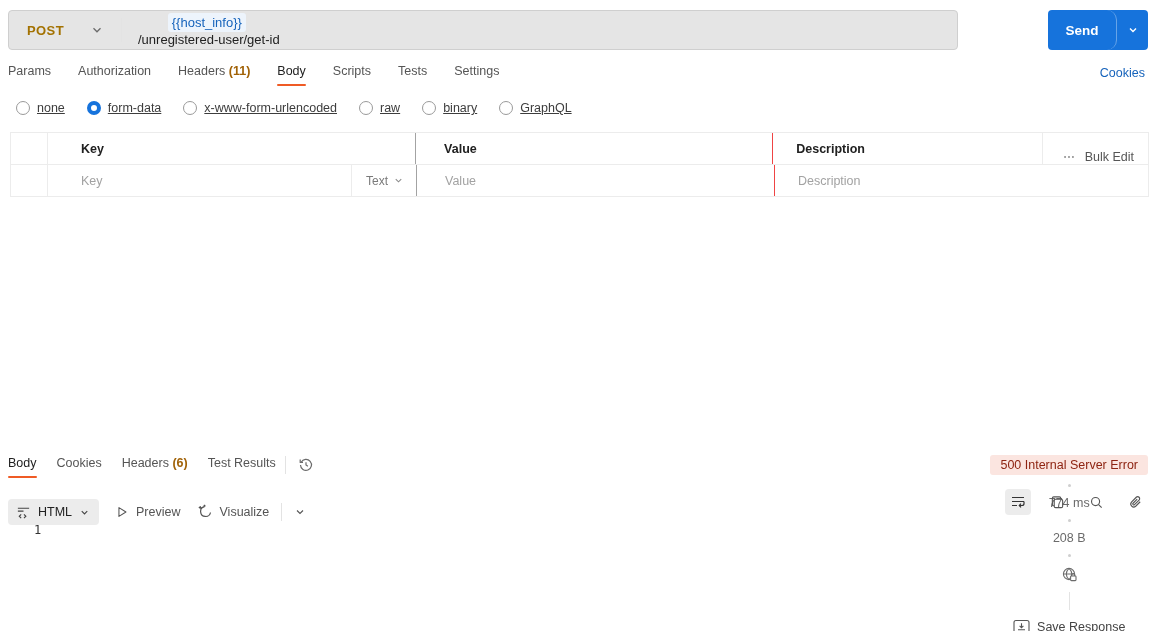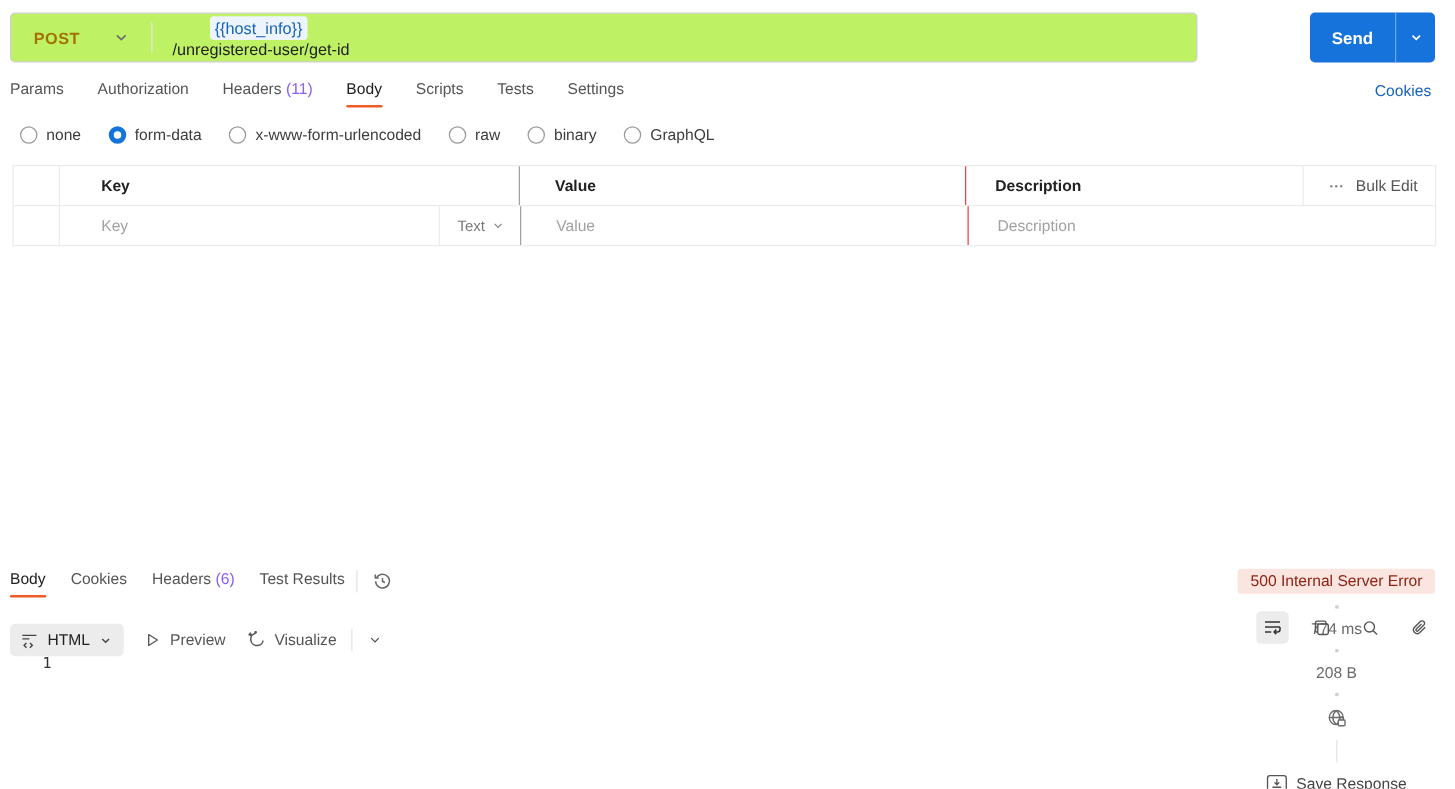--- a/index.html
+++ b/index.html
@@ -1,59 +1,59 @@
 <!DOCTYPE html>
 <html><head>
 <meta charset="utf-8">
 <style>
   * { margin:0; padding:0; box-sizing:border-box; }
   html,body { width:1164px; height:631px; background:#fff; font-family:"Liberation Sans",sans-serif; overflow:hidden; }
   body { position:relative; color:#212121; }
   svg { display:block; }
 
   
-  .req-bar { position:absolute; top:10px; left:8px; width:950px; height:40px; border:1px solid #cfcfcf; border-radius:4px; display:flex; align-items:center; background:#bef264; }
+  .req-bar { position:absolute; top:10px; left:8px; width:950px; height:40px; border:1px solid #cfcfcf; border-radius:4px; display:flex; align-items:center; background:#e5e5e5; }
   .method { margin-left:18px; font-size:13px; font-weight:700; letter-spacing:.4px; color:#a37202; cursor:pointer; }
   .method-chevron { margin-left:26px; cursor:pointer; }
   .req-divider { width:1px; height:24px; background:#e3e3e3; margin-left:17px; }
   .url-area { display:flex; align-items:center; margin-left:16px; font-size:13px; cursor:text;flex-direction:column; }
   .env-var { background:#edf4fc; color:#1663bb; border-radius:3px; padding:2px 4px; margin-right:4px; }
   .url-path { color:#212121; }
 
   .send-btn { position:absolute; top:10px; left:1048px; width:100px; height:40px; background:#1673dc; border-radius:4px; display:flex; color:#fff; overflow:hidden; cursor:pointer; }
-  .send-main { flex:1; display:flex; align-items:center; justify-content:center; font-size:13.5px; font-weight:700; border-right:1px solid rgba(255,255,255,.35); }
+  .send-main { flex:1; display:flex; align-items:center; justify-content:center; font-size:13.5px; font-weight:700; border-right:1px solid rgba(255,255,255,.35);border-radius:10px; }
   .send-caret { width:31px; display:flex; align-items:center; justify-content:center; }
 
   
   .tabs { position:absolute; display:flex; align-items:center; font-size:12.5px; color:#555; }
   .req-tabs { top:64px; left:8px; gap:27px; }
   .tab { padding-bottom:8px; position:relative; cursor:pointer; white-space:nowrap; }
-  .tab .cnt { color:#8b5cf6; }
+  .tab .cnt { color:#a16207;font-weight:bold; }
   .tab.active { color:#212121; }
   .tab.active::after { content:""; position:absolute; left:0; right:0; bottom:0; height:2px; background:#ef5b25; border-radius:1px; }
   .cookies-link { position:absolute; top:66px; right:19px; font-size:12.5px; color:#1663bb; cursor:pointer; }
 
   
   .radios { position:absolute; top:101px; left:16px; display:flex; align-items:center; gap:22px; font-size:12.5px; color:#3d3d3d; }
-  .radio-opt { display:flex; align-items:center; gap:7px; cursor:pointer; }
+  .radio-opt { display:flex; align-items:center; gap:7px; cursor:pointer;text-decoration:underline; }
   .rdot { width:14px; height:14px; border-radius:50%; border:1px solid #9a9a9a; background:#fff; }
   .radio-opt.selected .rdot { border:4.5px solid #1673dc; }
 
   
   .fd-table { position:absolute; top:132px; left:10px; width:1139px; border:1px solid #ececec; }
   .fd-row { display:flex; }
   .fd-row.hdr { height:31px; font-weight:700; font-size:12.5px; color:#212121; }
   .fd-row.inp { height:32px; border-top:1px solid #ececec; font-size:12.5px; }
   .cell { display:flex; align-items:center; }
   .c-check { width:36px; }
   .c-key   { width:369px; border-left:1px solid #ececec; padding-left:33px; }
   .c-val   { width:358px; border-left:1px solid #a3a3a3; padding-left:28px; }
   .c-desc  { flex:1; border-left:1px solid #ef4444; padding-left:23px; }
   .hdr .c-desc { flex:none; width:270px; }
-  .c-bulk { width:106px; border-left:1px solid #ececec; display:flex; align-items:center; justify-content:flex-end; padding-right:14px; gap:9px; color:#555; font-weight:400; font-size:12.5px; cursor:pointer; }
+  .c-bulk { width:106px; border-left:1px solid #ececec; display:flex; align-items:flex-end; justify-content:flex-end; padding-right:14px; gap:9px; color:#555; font-weight:400; font-size:12.5px; cursor:pointer; }
   .ph { color:#a2a2a2; }
   .c-key.inpcell { display:flex; justify-content:space-between; padding-right:0; }
   .type-sel { display:flex; align-items:center; gap:5px; border-left:1px solid #ececec; height:100%; padding:0 12px 0 14px; color:#7a7a7a; font-size:12px; cursor:pointer; }
 
   
   .resp-tabs { top:456px; left:8px; gap:20px; }
   .resp-tab-extra { position:absolute; top:456px; left:285px; display:flex; align-items:center; gap:12px; }
   .v-div { width:1px; height:18px; background:#e3e3e3; }
 
   .resp-meta { position:absolute; top:455px; right:16px; display:flex; align-items:center; gap:9px; font-size:12.5px; color:#6b6b6b;flex-direction:column; }

